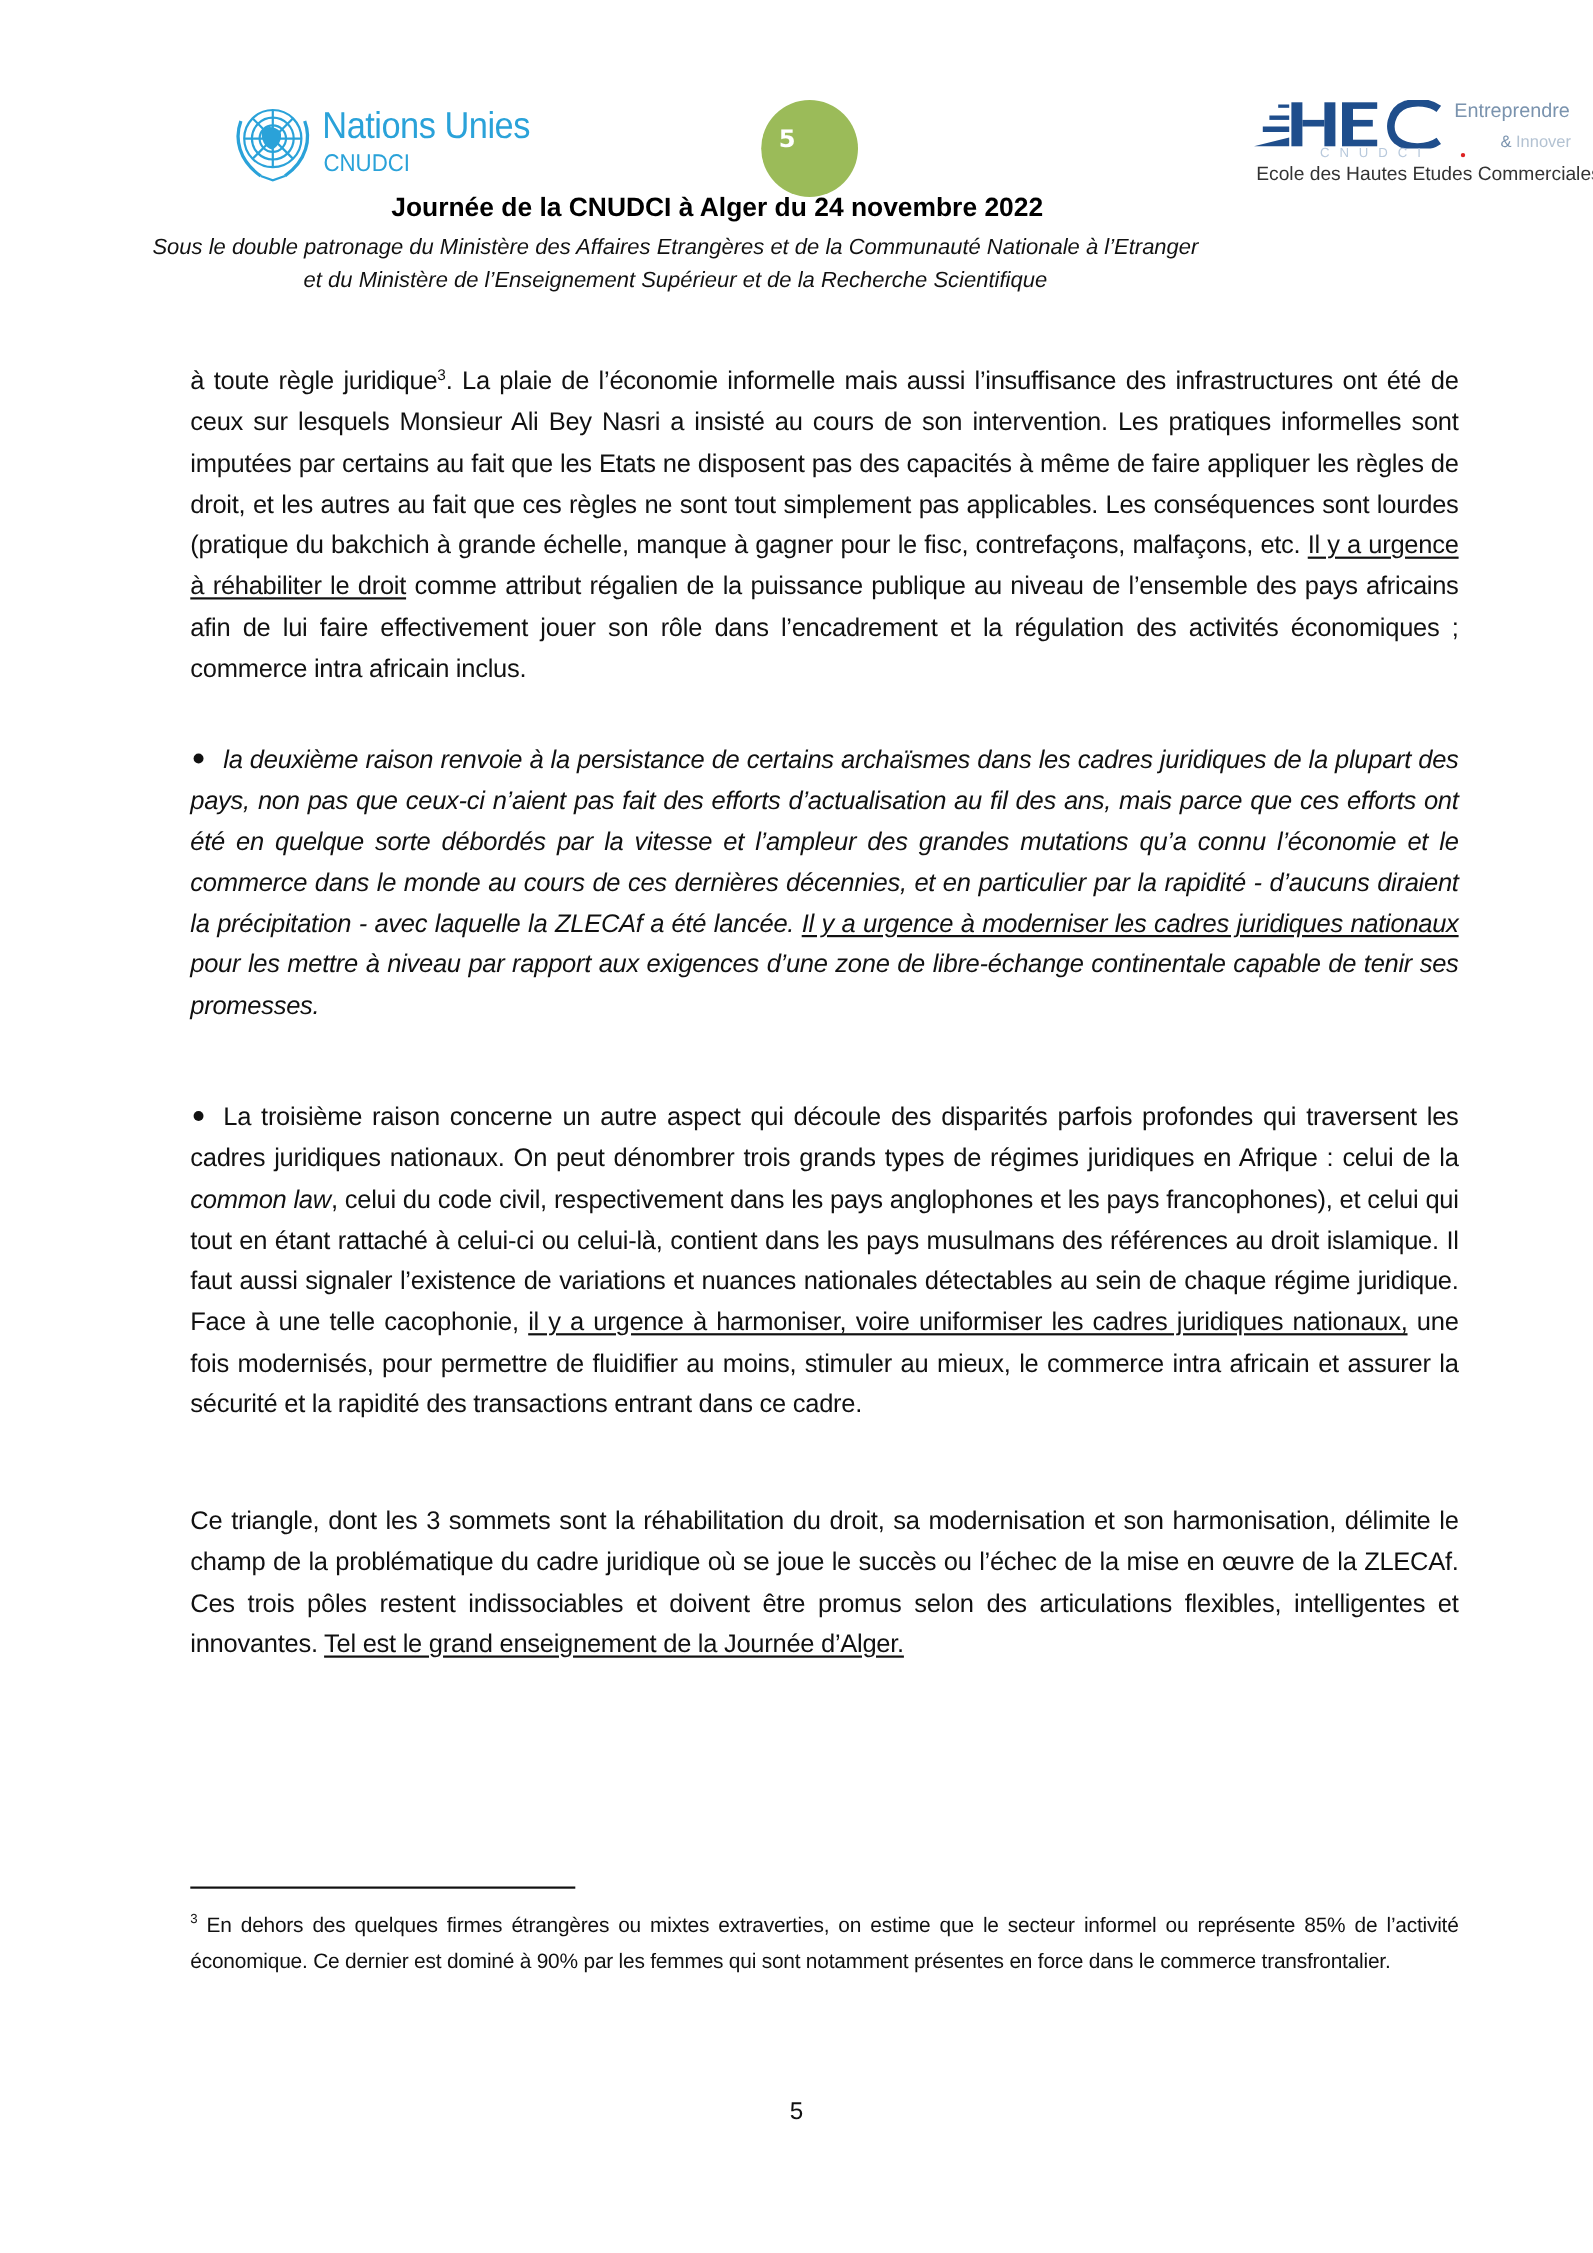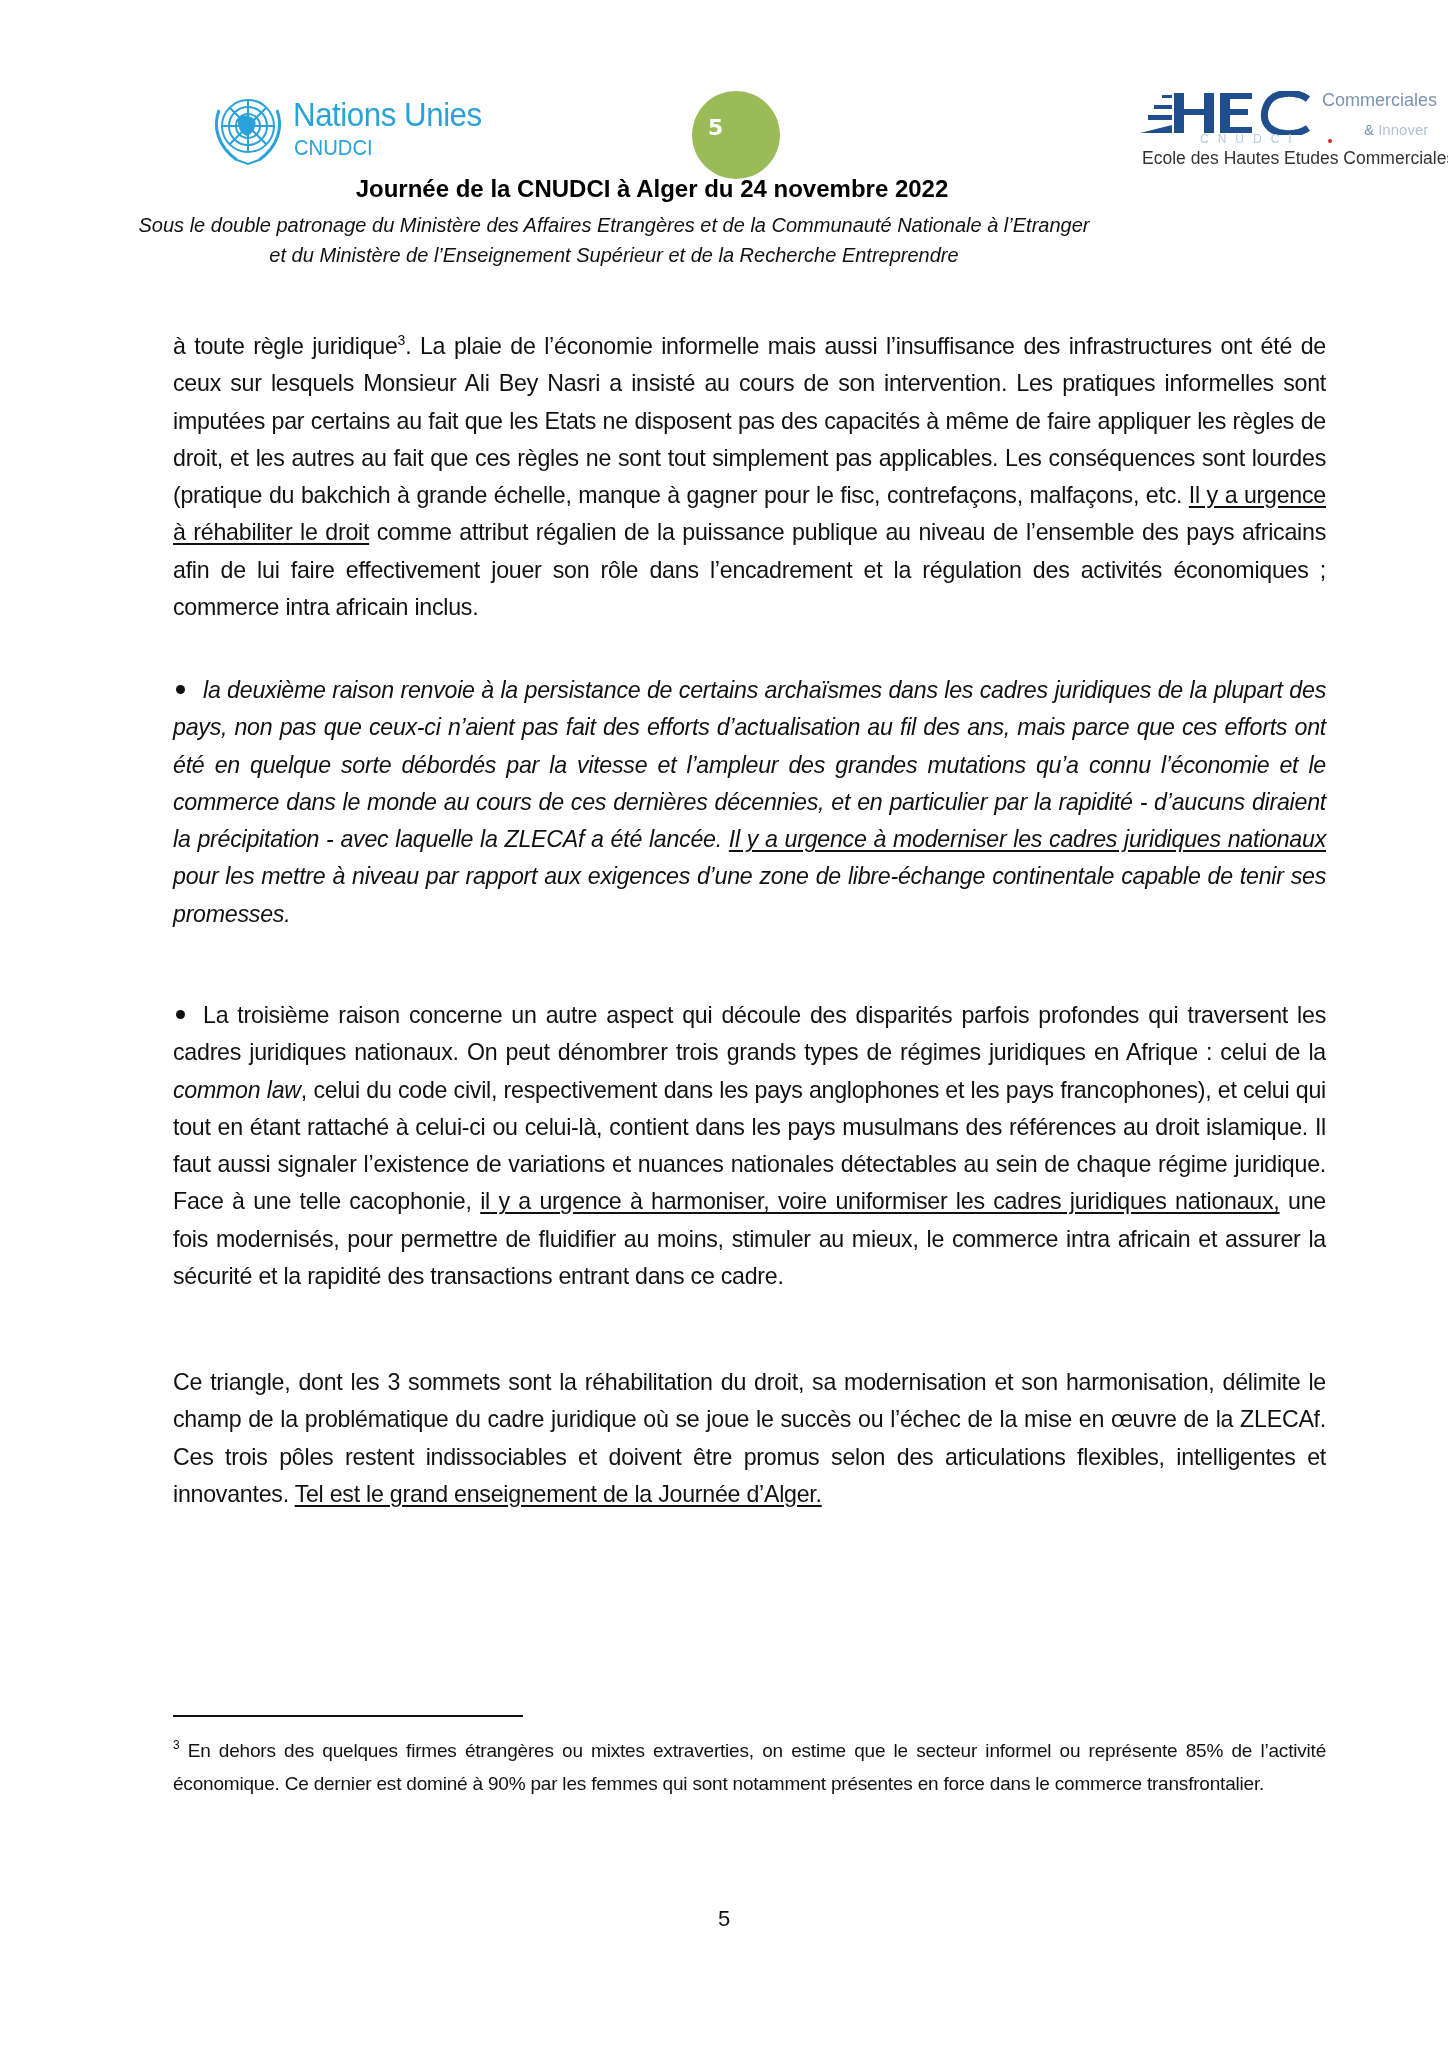--- a/index.html
+++ b/index.html
@@ -93,28 +93,28 @@
       <rect x="64" y="2" width="10" height="40"></rect>
       <rect x="80" y="2" width="10" height="40"></rect>
       <rect x="90" y="2" width="22" height="6"></rect>
       <rect x="90" y="18" width="18" height="6"></rect>
       <rect x="90" y="36" width="22" height="6"></rect>
     </g>
     <path d="M168 8 C160 2, 148 1, 138 4 C124 9, 120 28, 130 37 C140 45, 158 44, 168 37" fill="none" stroke="#1f4e8c" stroke-width="7"></path>
   </svg>
   <div class="hec-alger">CNUDCI</div>
   <div class="hec-dot"></div>
-  <div class="hec-tag1">Commerciales</div>
+  <div class="hec-tag1">Entreprendre</div>
   <div class="hec-tag2"><span>&amp;</span> <span class="light">Innover</span></div>
   <div class="hec-school">Ecole des Hautes Etudes Commerciales</div>
 </div>
 
 <div class="abs doc-title">Journée de la CNUDCI à Alger du 24 novembre 2022</div>
 <div class="abs doc-sub" style="top:213px;">Sous le double patronage du Ministère des Affaires Etrangères et de la Communauté Nationale à l’Etranger</div>
-<div class="abs doc-sub" style="top:243px;">et du Ministère de l’Enseignement Supérieur et de la Recherche Entreprendre</div>
+<div class="abs doc-sub" style="top:243px;">et du Ministère de l’Enseignement Supérieur et de la Recherche Scientifique</div>
 
 <div class="abs body-text" style="top:328px;">
   <p><span>à toute règle juridique</span><sup>3</sup><span>. La plaie de l’économie informelle mais aussi l’insuffisance des infrastructures ont été de ceux sur lesquels Monsieur Ali Bey Nasri a insisté au cours de son intervention. Les pratiques informelles sont imputées par certains au fait que les Etats ne disposent pas des capacités à même de faire appliquer les règles de droit, et les autres au fait que ces règles ne sont tout simplement pas applicables. Les conséquences sont lourdes (pratique du bakchich à grande échelle, manque à gagner pour le fisc, contrefaçons, malfaçons, etc.  </span><u>Il y a urgence à réhabiliter le droit</u><span> comme attribut régalien de la puissance publique au niveau de l’ensemble des pays africains afin de lui faire effectivement jouer son rôle dans l’encadrement et la régulation des activités économiques ; commerce intra africain inclus.</span></p>
 </div>
 
 <div class="abs body-text" style="top:672px;font-style:italic;">
   <p class="bullet"><span class="bullet-dot"></span><span>la deuxième raison renvoie à la persistance de certains archaïsmes dans les cadres juridiques de la plupart des pays, non pas que ceux-ci n’aient pas fait des efforts d’actualisation au fil des ans, mais parce que ces efforts ont été en quelque sorte débordés par la vitesse et l’ampleur des grandes mutations qu’a connu l’économie et le commerce dans le monde au cours de ces dernières décennies, et en particulier par la rapidité - d’aucuns diraient la précipitation - avec laquelle la ZLECAf a été lancée. </span><u>Il y a urgence à moderniser les cadres juridiques nationaux</u><span> pour les mettre à niveau par rapport aux exigences d’une zone de libre-échange continentale capable de tenir ses promesses.</span></p>
 </div>
 
 <div class="abs body-text" style="top:997px;">

